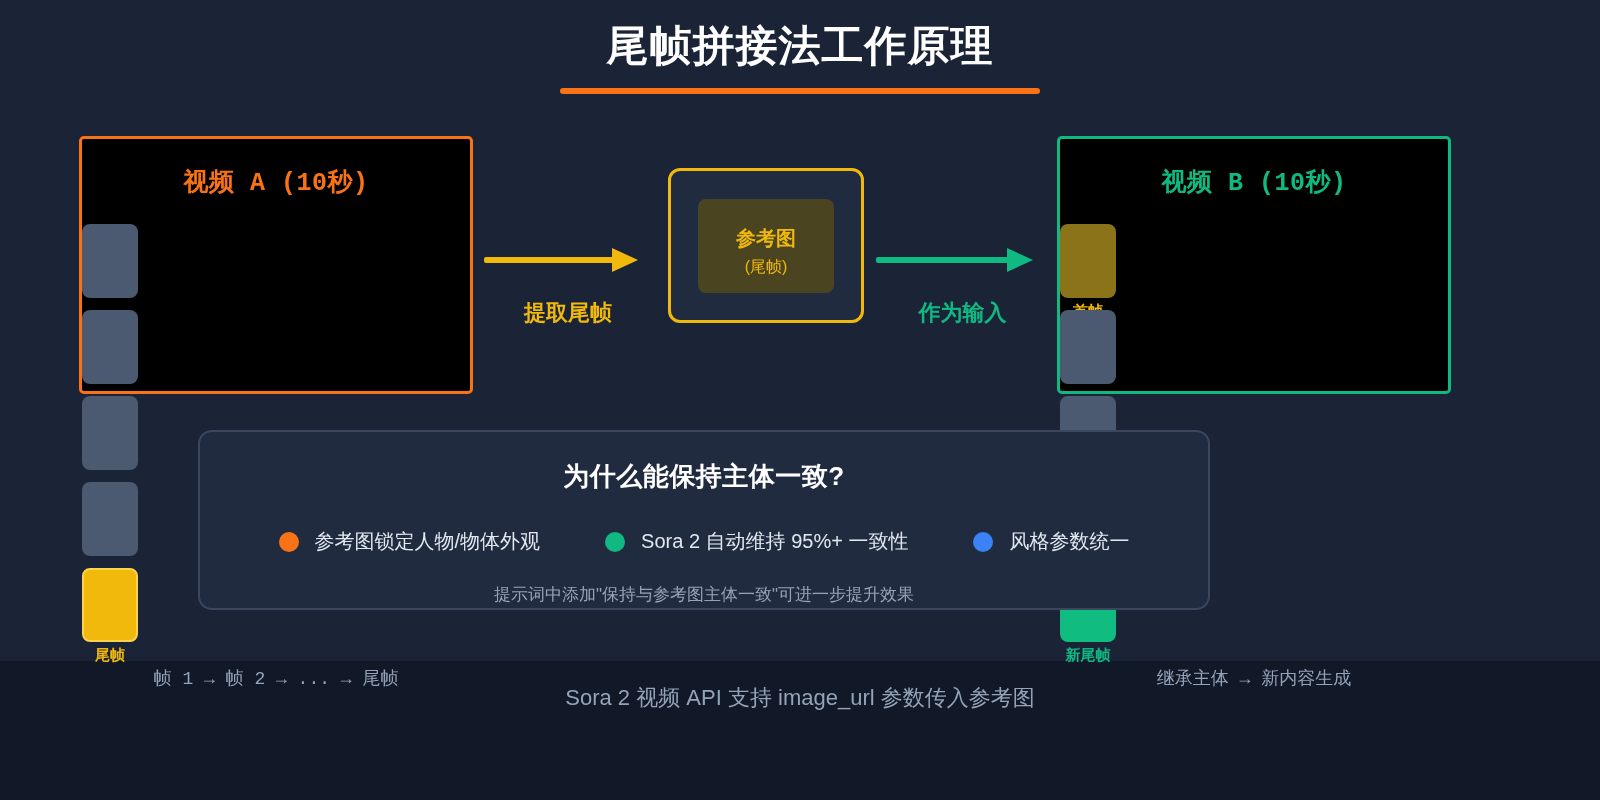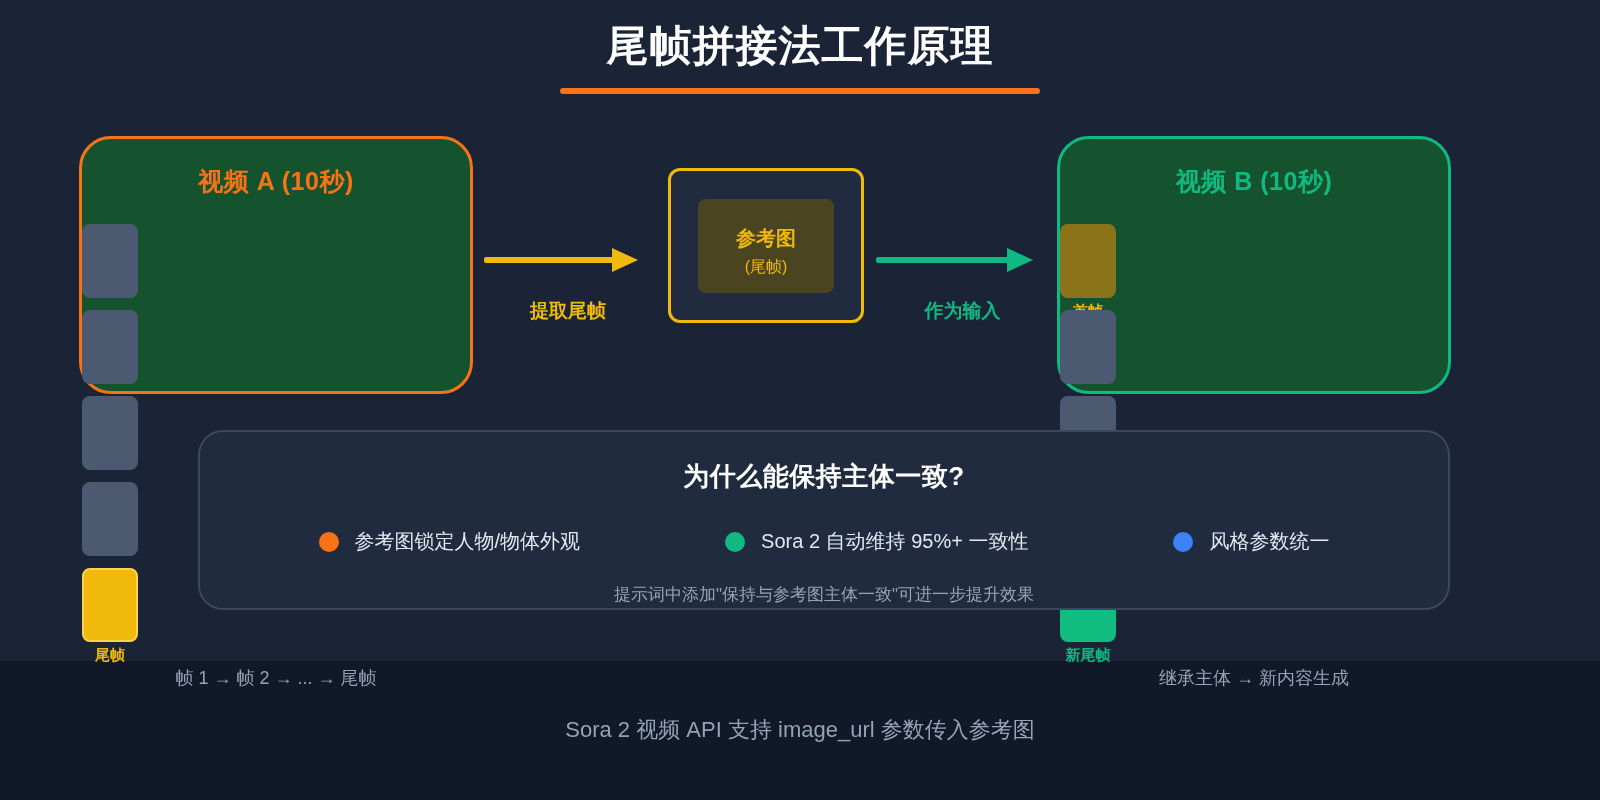--- a/index.html
+++ b/index.html
@@ -55,22 +55,23 @@
     height: 6px;
     background: #f97316;
     border-radius: 3px;
     margin: 14px auto 0 auto;
   }
 
   
   .panel {
     position: absolute;
     box-sizing: border-box;
-    background: #14532d;
-    border-radius: 32px;
+    background: #000000;
+    border-radius: 5px;
+    font-family: Liberation Mono, monospace;
   }
   .panel-a {
     left: 79px;
     top: 136px;
     width: 394px;
     height: 258px;
     border: 3px solid #f97316;
   }
   .panel-b {
     left: 1057px;
@@ -163,21 +164,21 @@
   .arrow-left .arrow-head {
     left: 138px;
     border-left: 26px solid #f0b90b;
   }
   .arrow-right .arrow-head {
     left: 141px;
     border-left: 26px solid #10b981;
   }
   .arrow-label {
     margin-top: 26px;
-    font-size: 19px;
+    font-size: 22px;
     font-weight: bold;
     padding-left: 8px;
   }
   .arrow-left .arrow-label { color: #f0b90b; }
   .arrow-right .arrow-label { color: #10b981; }
 
   
   .ref-card {
     position: absolute;
     left: 668px;
@@ -212,26 +213,26 @@
     color: #f0b90b;
     font-size: 16px;
     margin-top: 5px;
   }
 
   
   .info-panel {
     position: absolute;
     left: 198px;
     top: 430px;
-    width: 1252px;
+    width: 1012px;
     height: 180px;
     box-sizing: border-box;
     background: #212b40;
     border: 2px solid #3b475e;
-    border-radius: 25px;
+    border-radius: 14px;
   }
   .info-title {
     text-align: center;
     color: #ffffff;
     font-size: 26px;
     font-weight: bold;
     margin-top: 27px;
     letter-spacing: 0.5px;
   }
   .info-bullets {
@@ -264,21 +265,20 @@
     margin-top: 28px;
   }
 
   
   .footer {
     position: absolute;
     left: 0;
     top: 661px;
     width: 1600px;
     text-align: center;
-    margin-top: 32px;
   }
   .footer-line1 {
     color: #94a3b8;
     font-size: 22px;
     margin-top: 22px;
   }
   .footer-line2 {
     color: #f97316;
     font-size: 24px;
     font-weight: bold;

